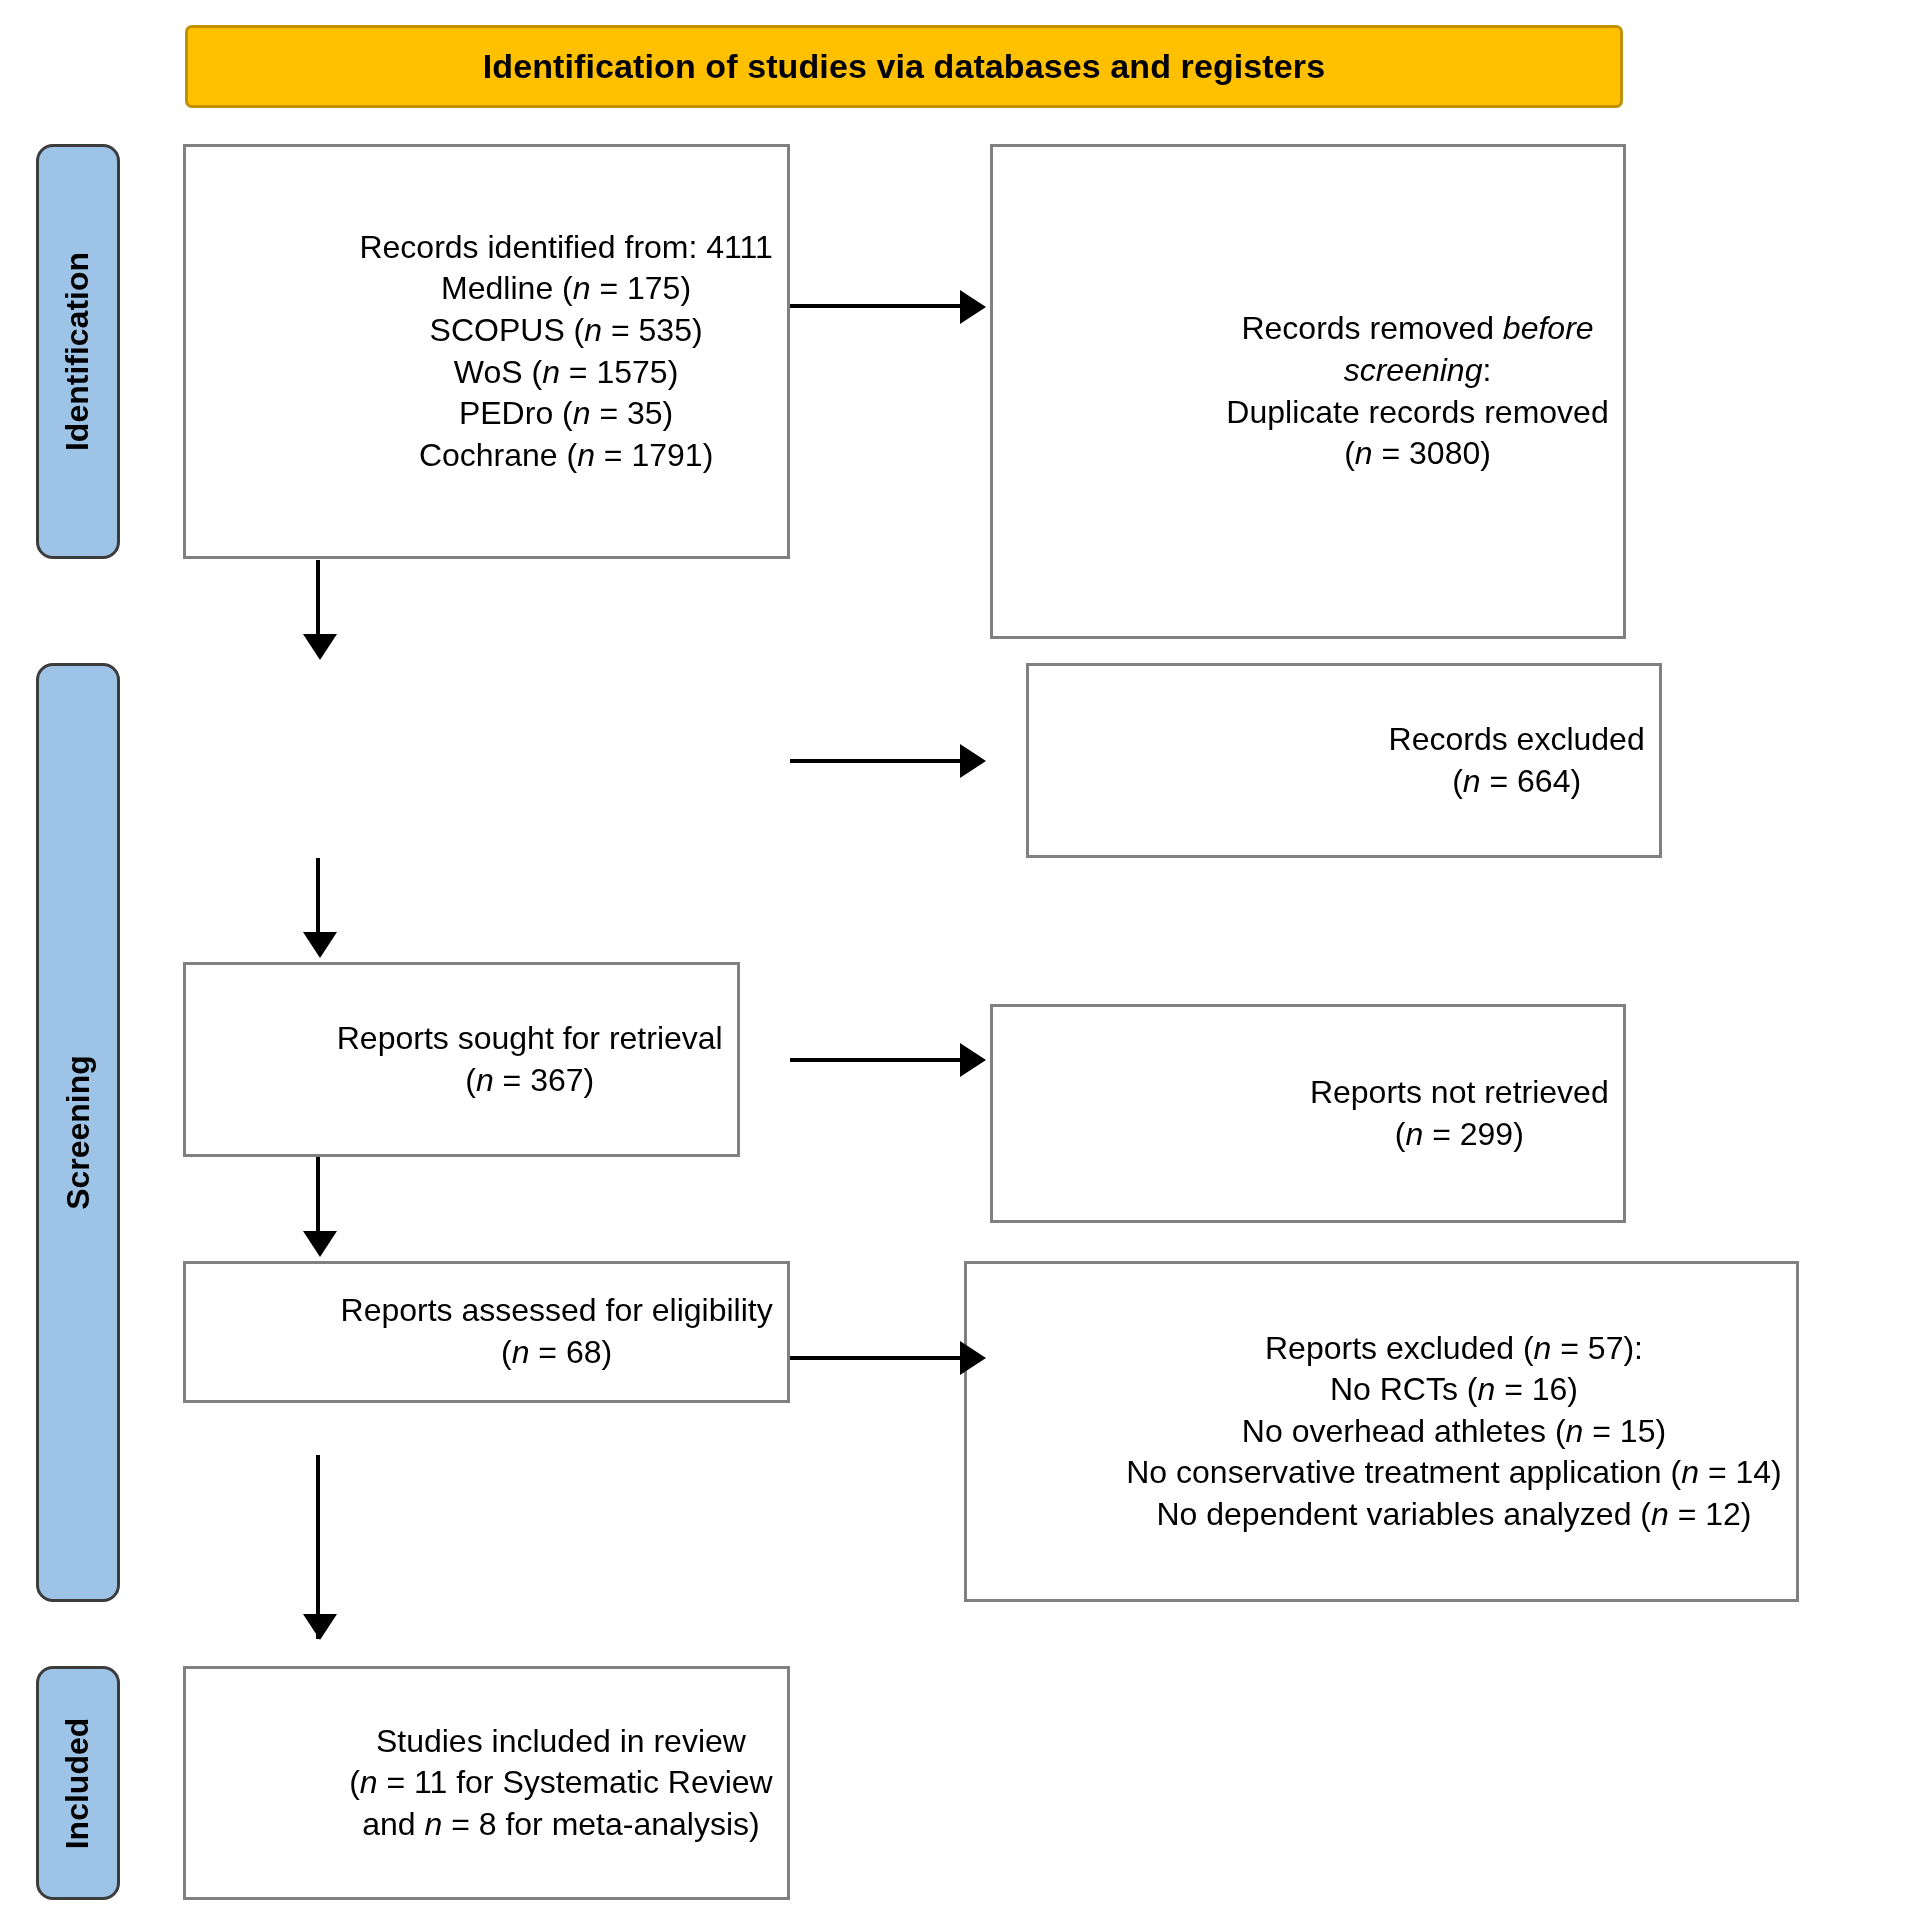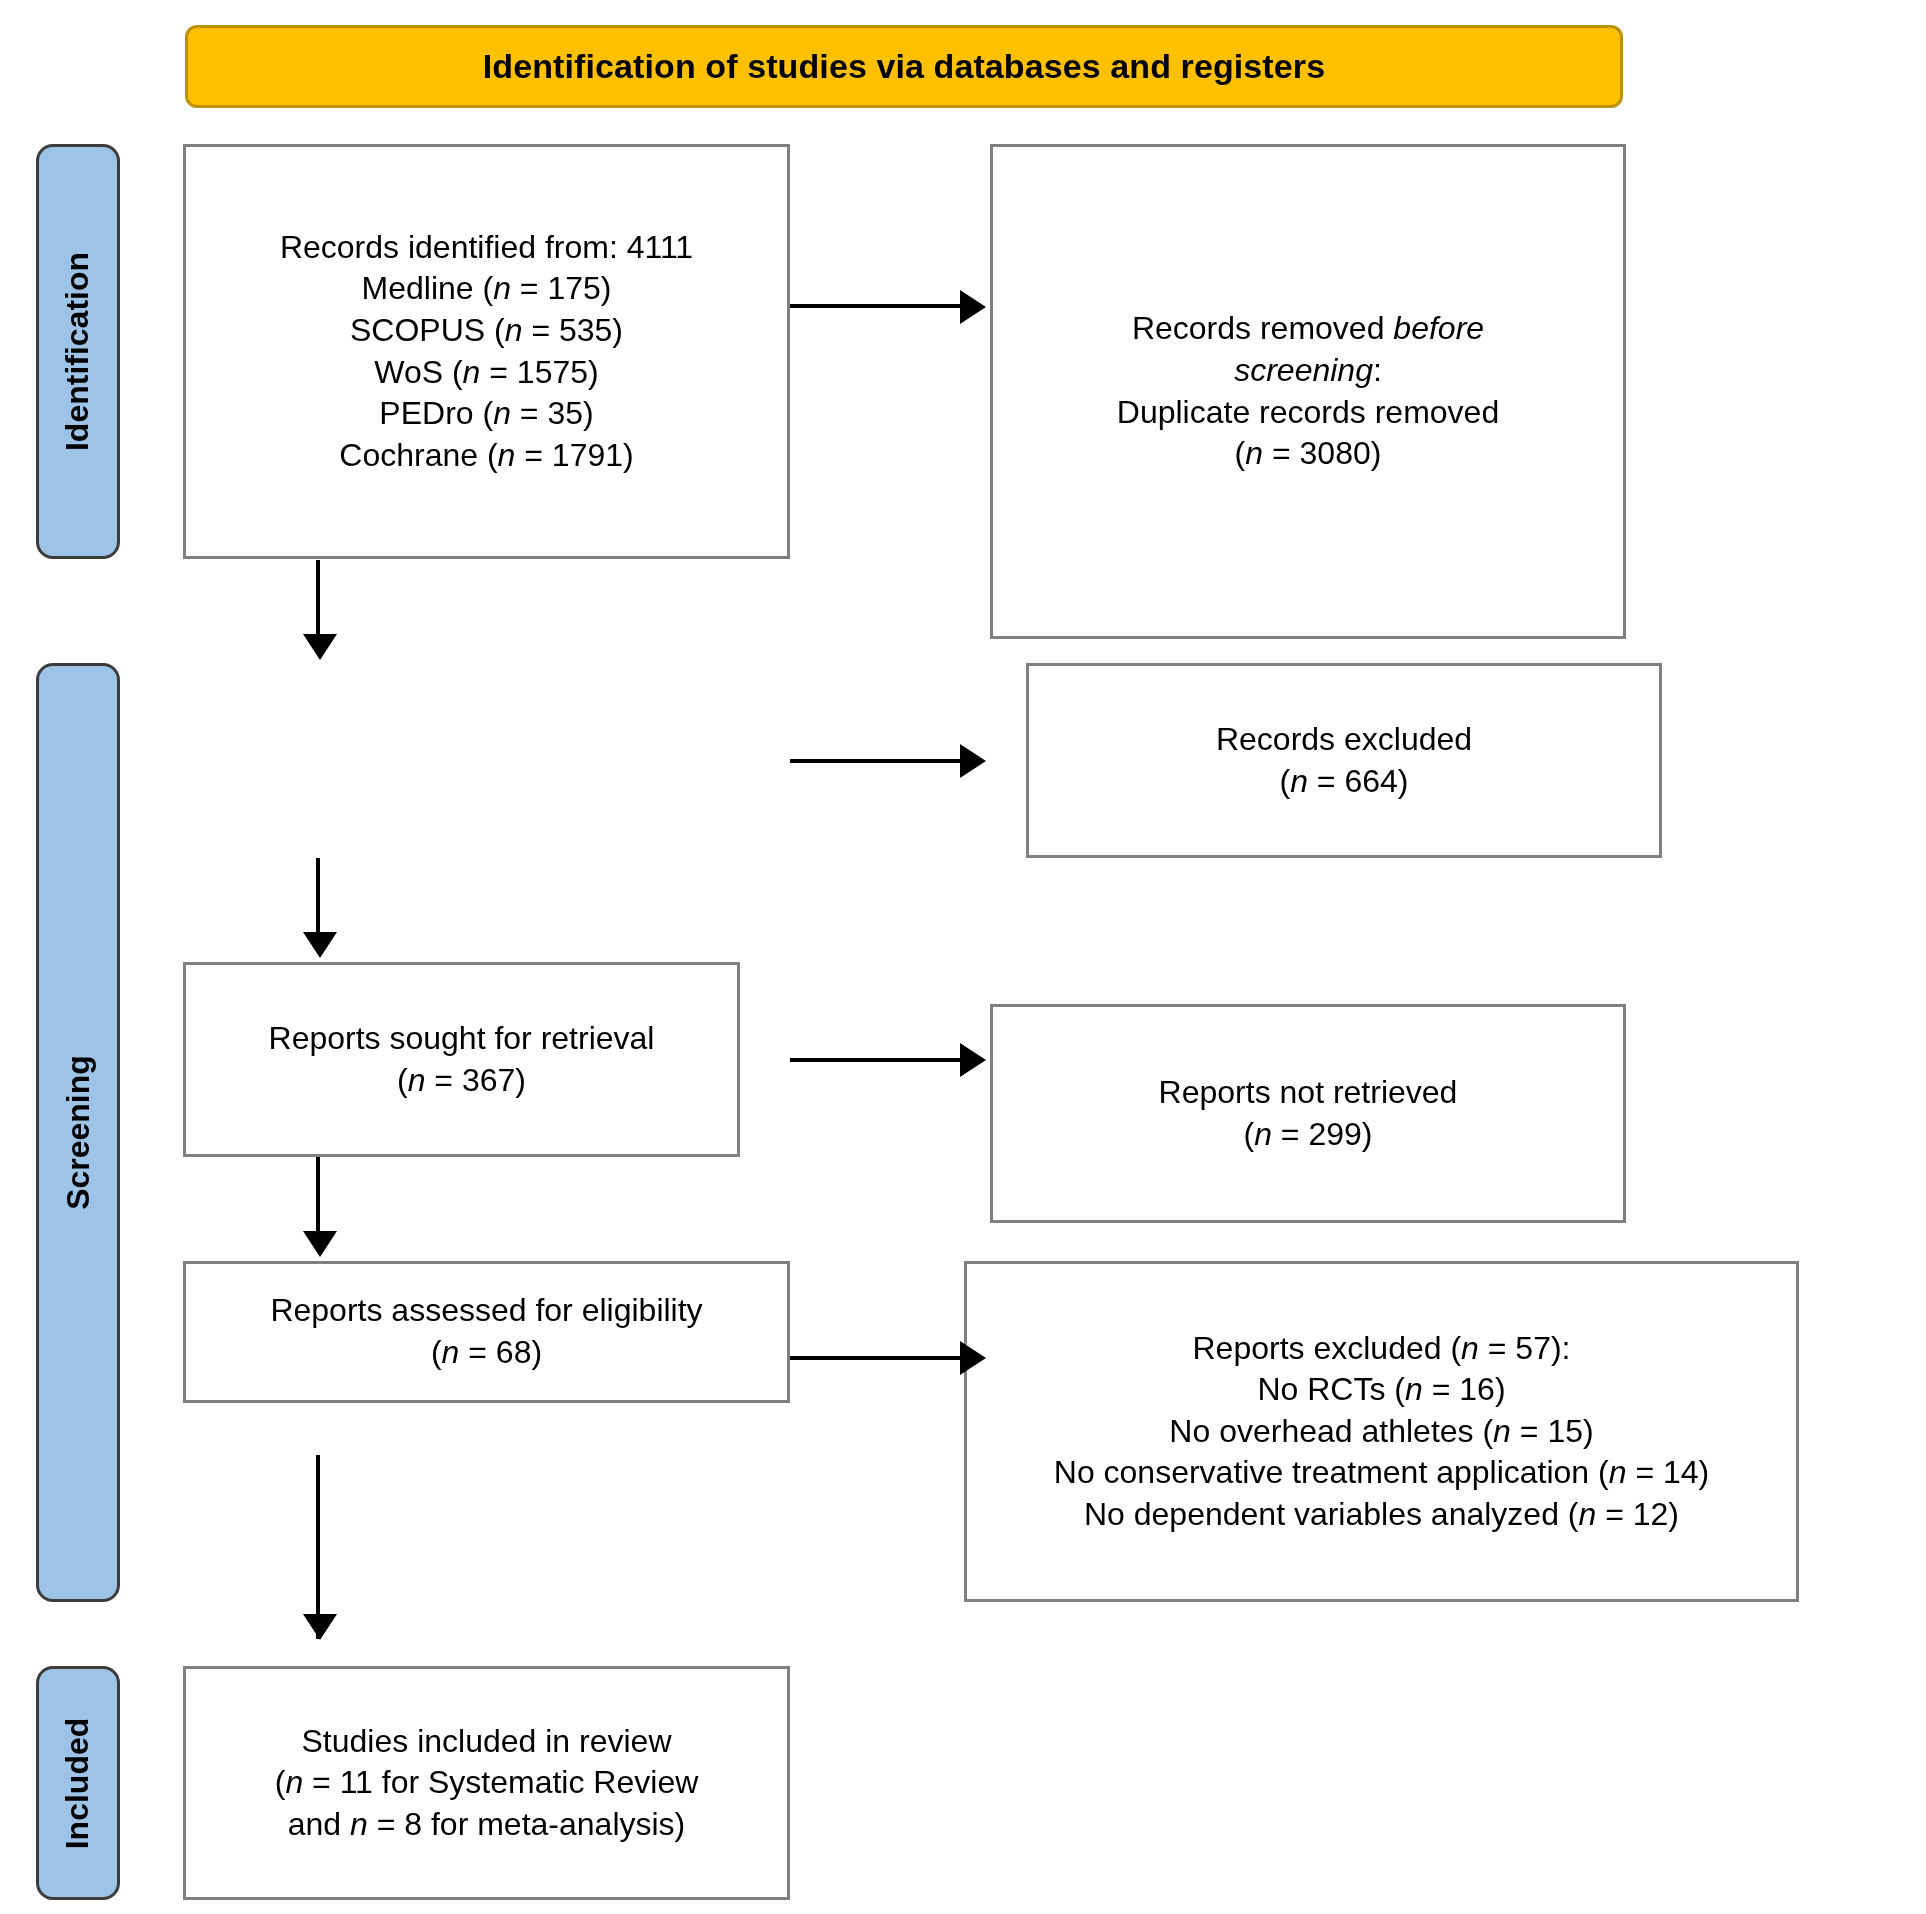--- a/index.html
+++ b/index.html
@@ -21,21 +21,21 @@
 
   
   .header-banner {
     position: absolute;
     left: 185px;
     top: 25px;
     width: 1438px;
     height: 83px;
     background: #FFC000;
     border: 3.2px solid #BF9000;
-    border-radius: 12px;
+    border-radius: 7px;
     display: flex;
     align-items: center;
     justify-content: center;
     text-align: center;
   }
   .header-banner .banner-text {
     font-size: 34px;
     font-weight: bold;
     color: #000000;
     letter-spacing: 0.1px;
@@ -64,21 +64,21 @@
   #stage-screening      { top: 663px; height: 939px; }
   #stage-included       { top: 1666px; height: 234px; }
 
   
   .pbox {
     position: absolute;
     background: #ffffff;
     border: 3.2px solid #808080;
     display: flex;
     align-items: center;
-    justify-content: center;
+    justify-content: flex-end;
     text-align: center;
     padding: 7.8px 14.3px;
   }
   .pbox .box-text {
     font-size: 32px;
     line-height: 1.30;
     color: #000000;
   }
   .pbox .box-text em { font-style: italic; }
 

